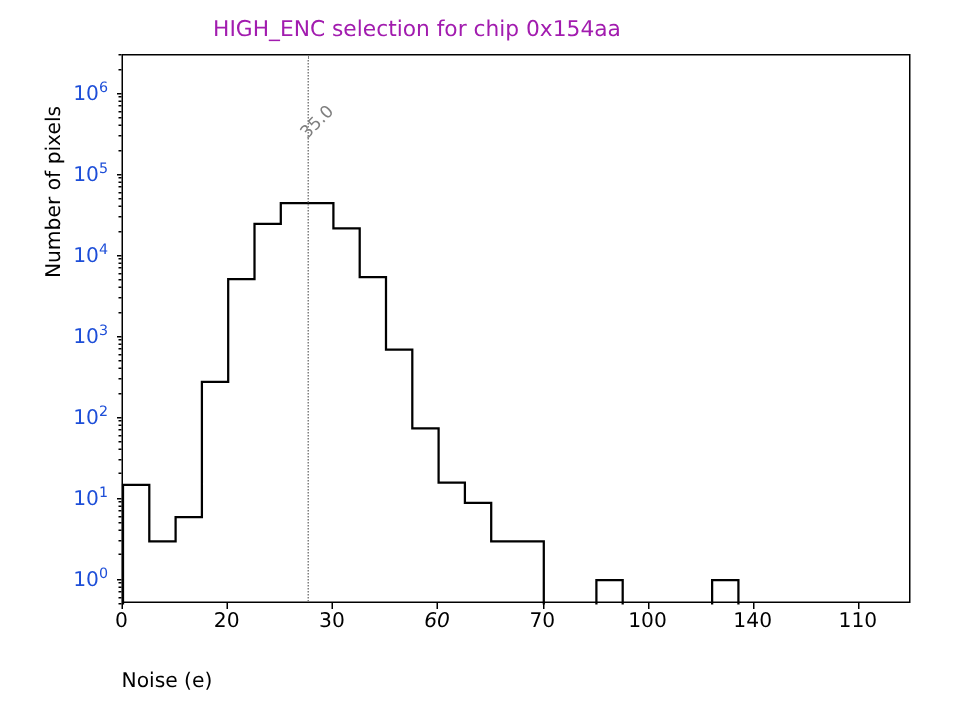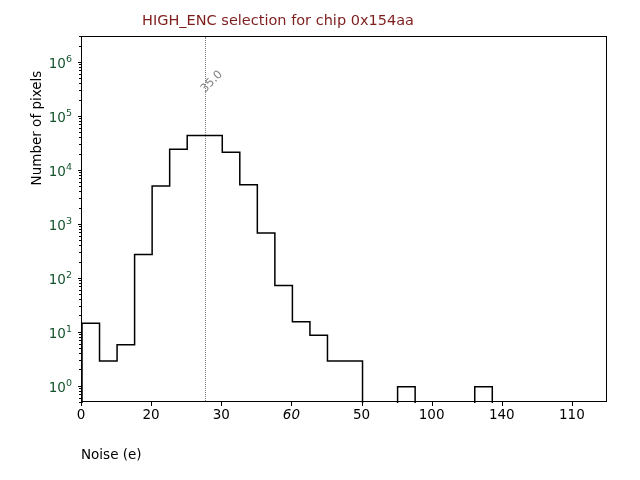--- a/index.html
+++ b/index.html
@@ -7,21 +7,21 @@
     width:640px;height:480px;
     background:#ffffff;
     font-family:"DejaVu Sans", sans-serif;
     overflow:hidden;
   }
   #figure{position:relative;width:640px;height:480px;}
 
   
   .fig-title{
     position:absolute;left:0;top:12px;width:556px;
-    text-align:center;font-size:14.5px;color:#7f1d1d;
+    text-align:center;font-size:14.5px;color:#a21caf;
     letter-spacing:0px;
   }
 
   
   #axes{
     position:absolute;
     left:81px;top:36px;
     width:526px;height:366px;
     border:1.05px solid #000;
     box-sizing:border-box;
@@ -55,21 +55,21 @@
   .ytick-major{height:1px;width:3.5px;left:-3.5px;}
   .ytick-minor{height:1px;width:2px;left:-2px;}
 
   .xticklabel{
     position:absolute;top:406px;
     font-size:13.5px;color:#000;
     transform:translateX(-50%);white-space:nowrap;
   }
   .yticklabel{
     position:absolute;left:72px;
-    font-size:13.5px;color:#14532d;
+    font-size:13.5px;color:#1d4ed8;
     transform:translate(-100%,-50%);white-space:nowrap;
     text-align:right;
   }
   .yticklabel sup{font-size:9.5px;vertical-align:super;}
 
   .xlabel{
     position:absolute;left:81px;width:526px;top:446px;
     font-size:13.5px;color:#000;
   }
   .ylabel{
@@ -101,21 +101,21 @@
   <div id="xticks-layer">
       <div class="tick xtick-major" style="left: 81px; top: 402px; bottom: auto;"></div>
       <div class="xticklabel" style="left: 81px;">0</div>
       <div class="tick xtick-major" style="left: 151.13px; top: 402px; bottom: auto;"></div>
       <div class="xticklabel" style="left: 151.13px;">20</div>
       <div class="tick xtick-major" style="left: 221.27px; top: 402px; bottom: auto;"></div>
       <div class="xticklabel" style="left: 221.27px;">30</div>
       <div class="tick xtick-major" style="left: 291.4px; top: 402px; bottom: auto;"></div>
       <div class="xticklabel" style="left: 291.4px; font-style: italic;">60</div>
       <div class="tick xtick-major" style="left: 361.53px; top: 402px; bottom: auto;"></div>
-      <div class="xticklabel" style="left: 361.53px;">50</div>
+      <div class="xticklabel" style="left: 361.53px;">70</div>
       <div class="tick xtick-major" style="left: 431.67px; top: 402px; bottom: auto;"></div>
       <div class="xticklabel" style="left: 431.67px;">100</div>
       <div class="tick xtick-major" style="left: 501.8px; top: 402px; bottom: auto;"></div>
       <div class="xticklabel" style="left: 501.8px;">140</div>
       <div class="tick xtick-major" style="left: 571.93px; top: 402px; bottom: auto;"></div>
       <div class="xticklabel" style="left: 571.93px;">110</div>
     </div>
   <div id="yticks-layer">
       <div class="tick ytick-major" style="top: 385.75px; left: 77.5px;"></div>
       <div class="yticklabel" style="top: 385.75px;">10<sup>0</sup></div>

